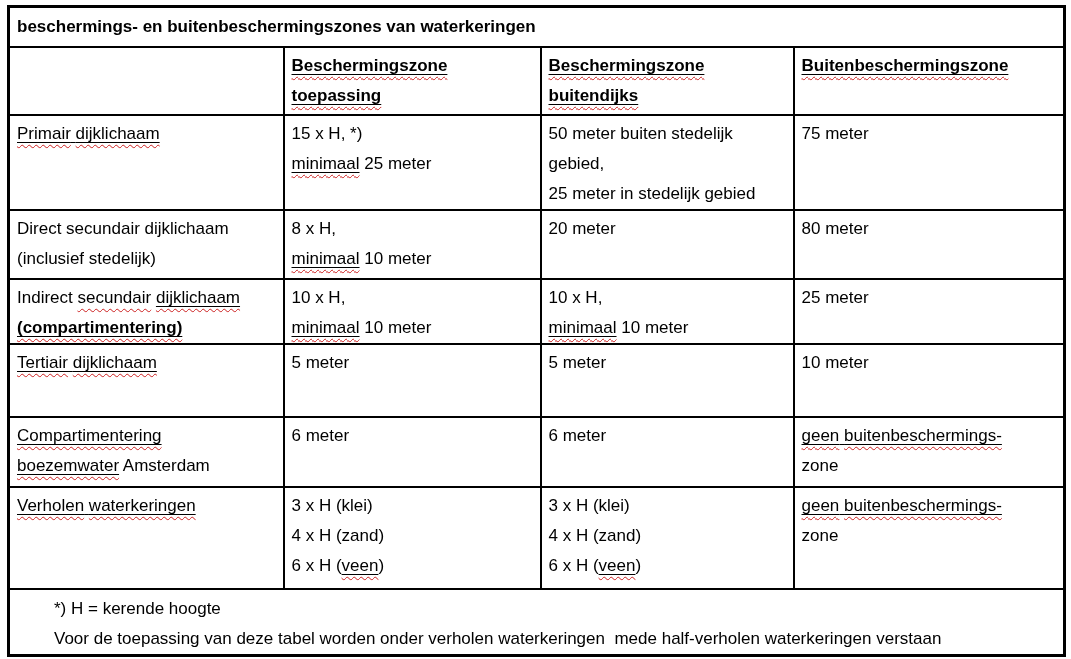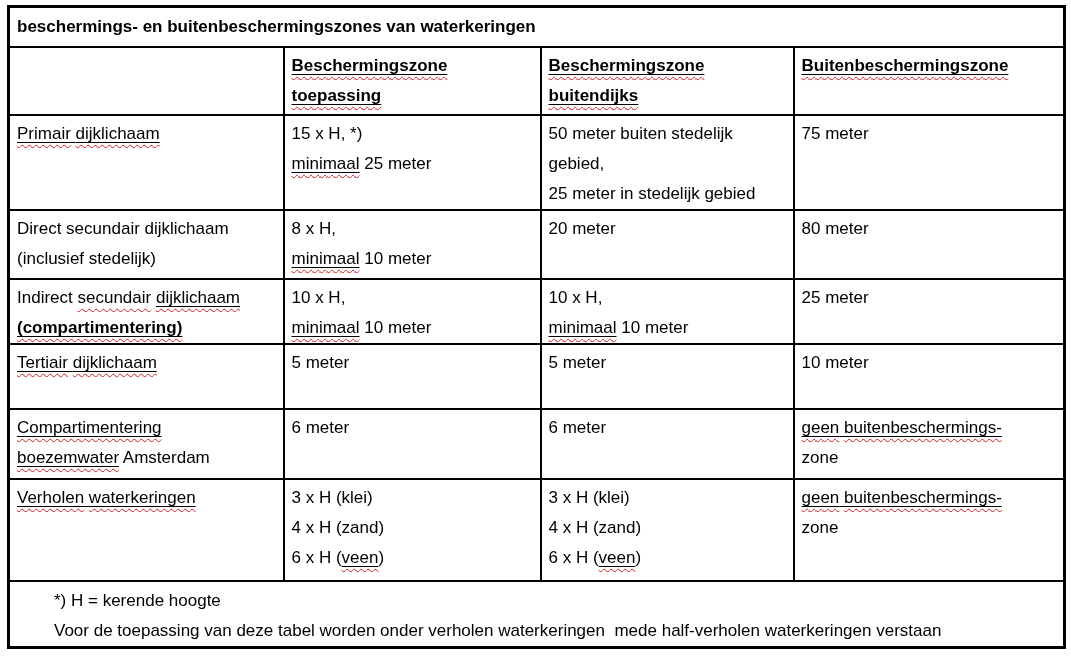--- a/index.html
+++ b/index.html
@@ -47,21 +47,21 @@
     text-decoration-thickness: 1px;
     text-underline-offset: 5px;
     text-decoration-skip-ink: none;
   }
   
   tr.rt { height: 40px; }
   tr.rh { height: 68px; }
   tr.r1 { height: 77px; }
   tr.r2 { height: 69px; }
   tr.r3 { height: 65px; }
-  tr.r4 { height: 65px; margin-top: 39px; }
+  tr.r4 { height: 73px; margin-top: 39px; }
   tr.r5 { height: 70px; }
   tr.r6 { height: 102px; }
   tr.rf { height: 64px; }
   td.foot { line-height: 29px; padding-top: 4px; padding-left: 44px; }
   .pre { white-space: pre-wrap; }
 </style>
 </head>
 <body>
 
 <table class="zones">

